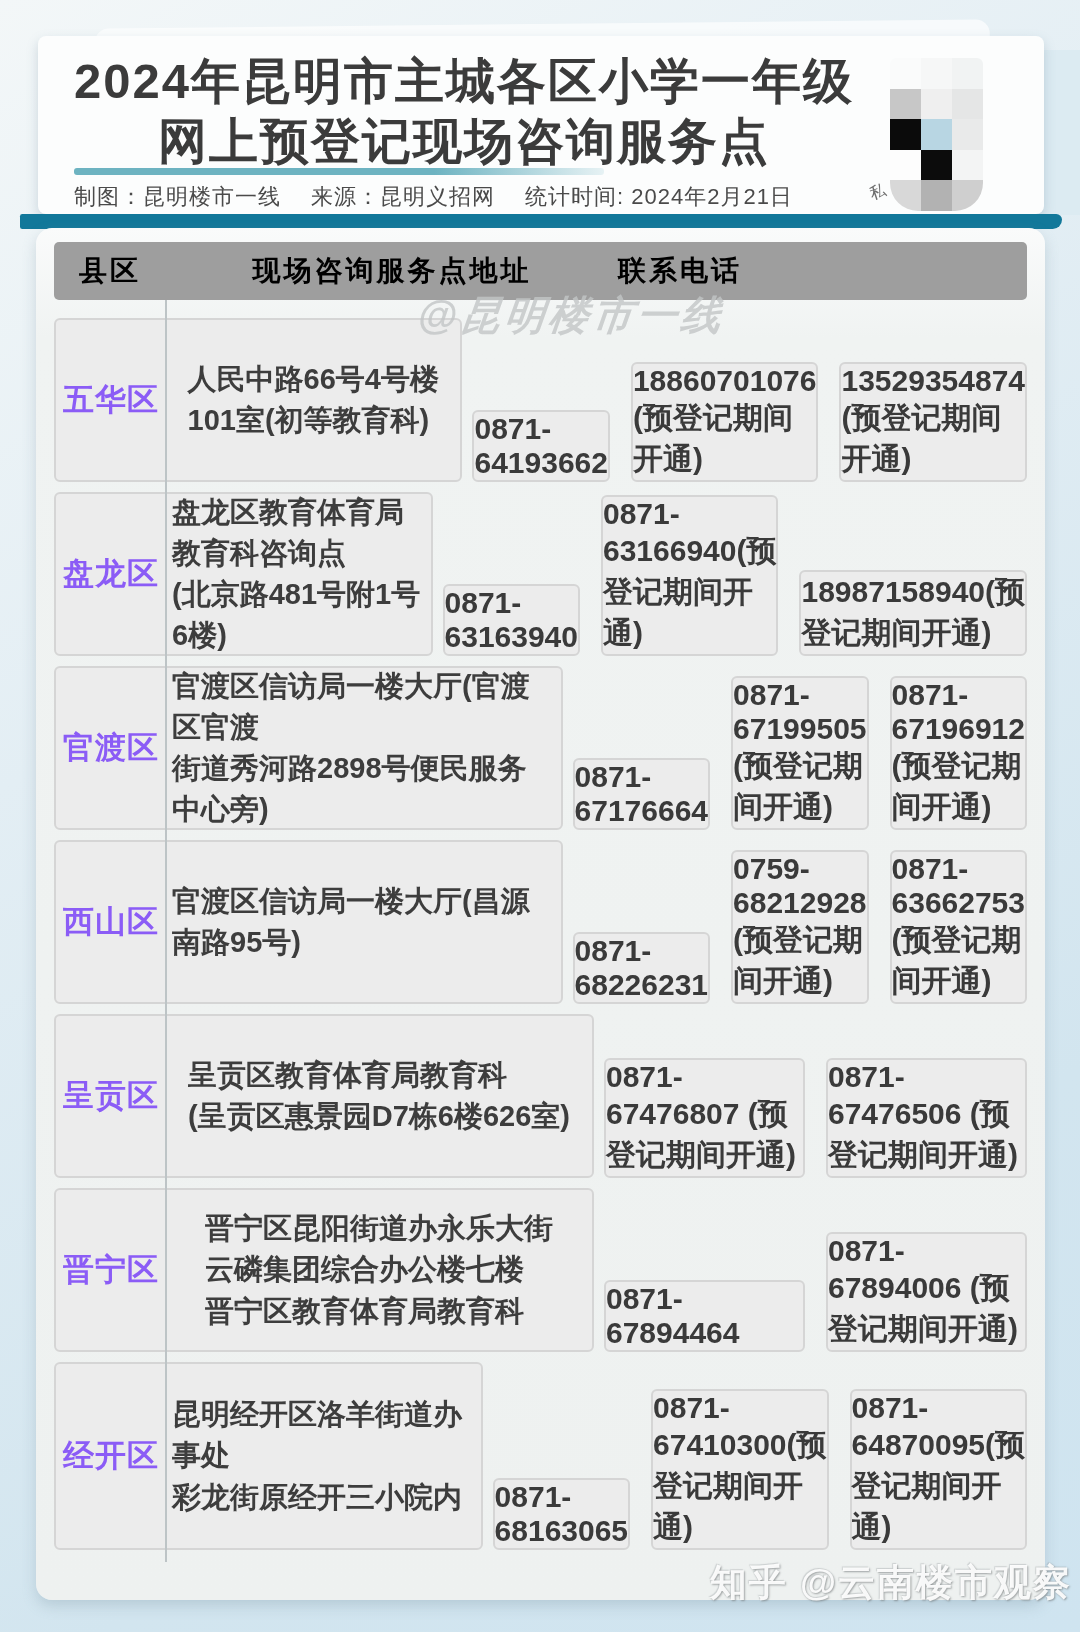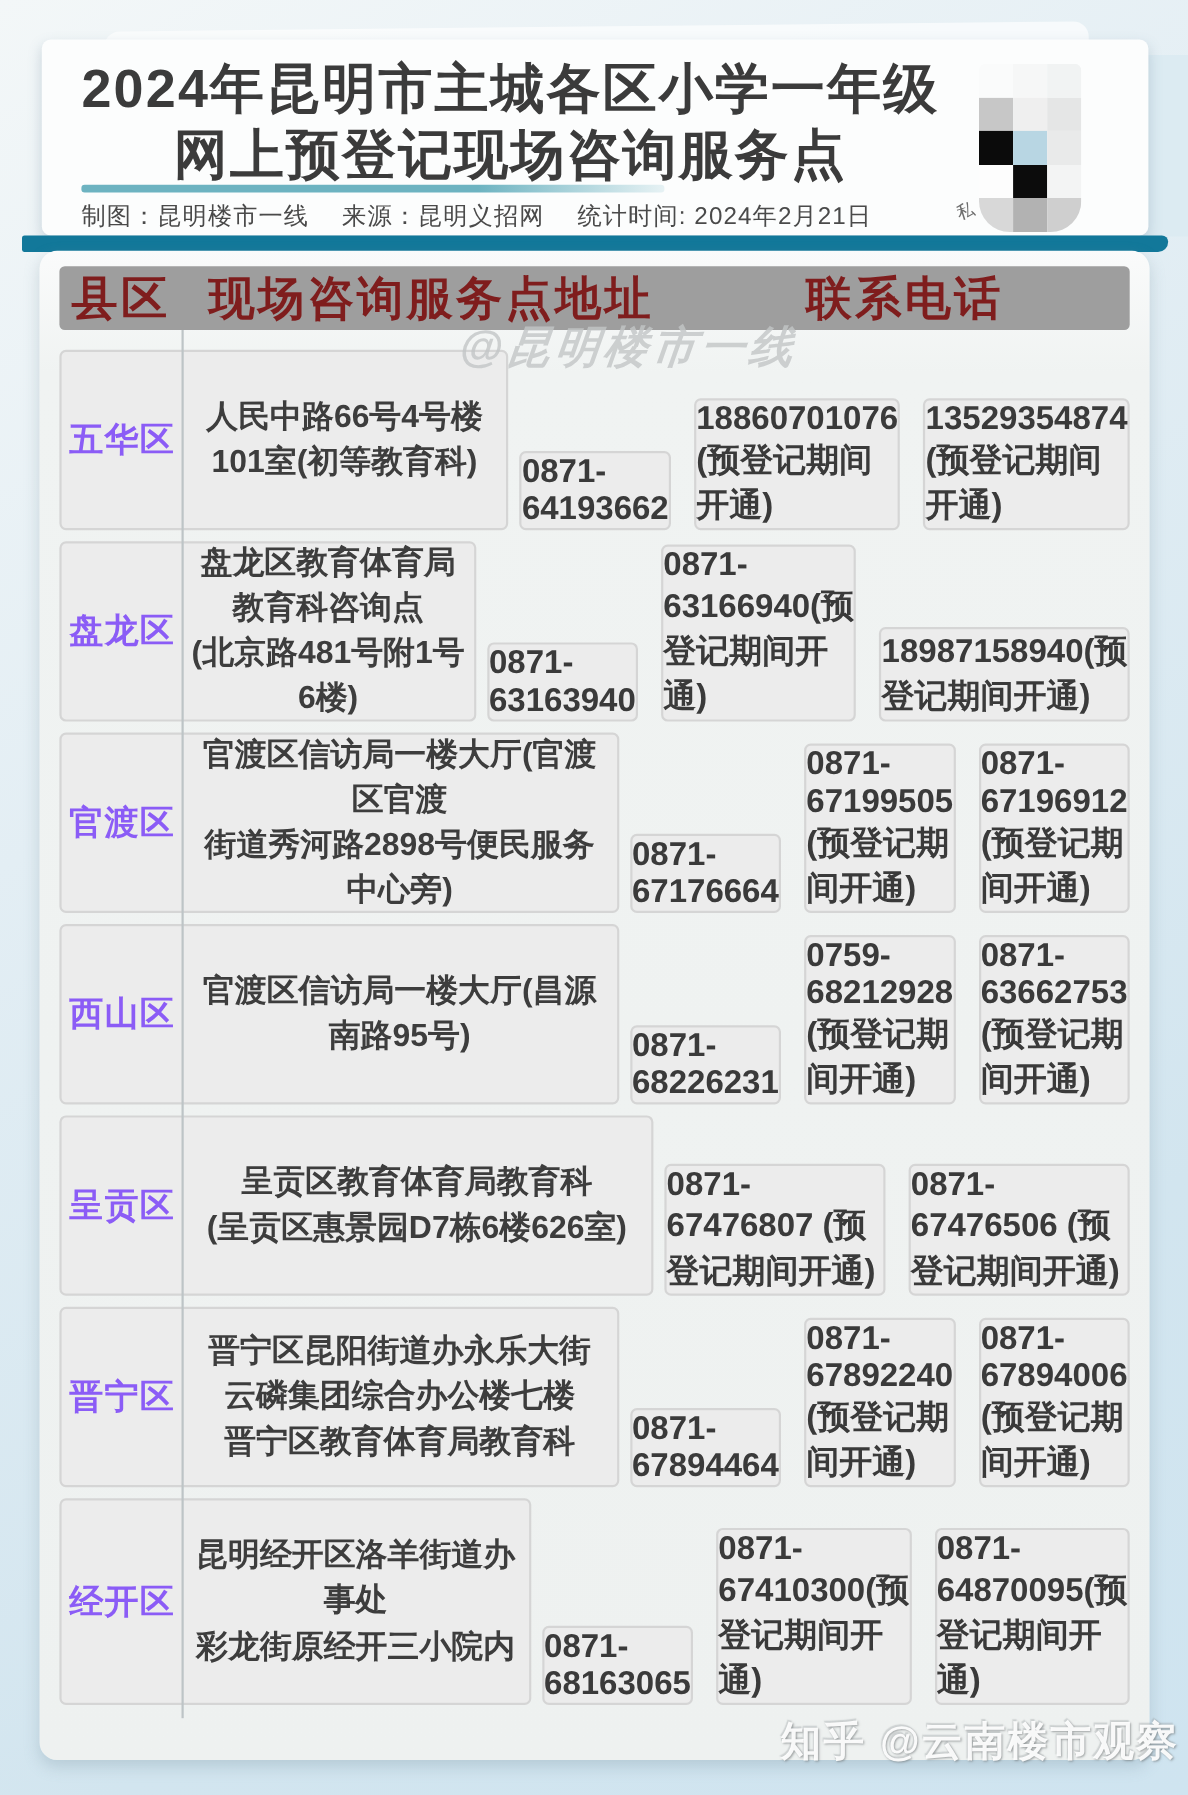--- a/index.html
+++ b/index.html
@@ -57,44 +57,44 @@
 
   
   .content-card {
     position:absolute; left:36px; top:228px; width:1009px; height:1372px;
     background:linear-gradient(180deg,#fafbfb 0%,#f0f3f2 8%,#eef1f0 100%);
     border-radius:16px; box-shadow:0 6px 14px rgba(120,145,160,.30);
   }
   .table-header {
     position:absolute; left:18px; top:14px; width:973px; height:58px;
     background:#9e9e9e; border-radius:5px; display:flex; align-items:center;
-    color:#7f1d1d; font-size:42px; font-weight:bold; letter-spacing:3px;
+    color:#000000; font-size:28px; font-weight:bold; letter-spacing:3px;
   }
   .th-district { width:112px; text-align:center; }
   .th-address  { width:452px; text-align:center; }
-  .th-phone    { flex:1;       text-align:center; }
+  .th-phone    { flex:1;       }
 
   .rows {
     position:absolute; left:18px; top:90px; width:973px;
     display:flex; flex-direction:column; gap:10px;
   }
   .row { display:flex; gap:10px; height:164px; }
   .row:last-child { height:188px; }
   .left-box {
     width:540px; display:flex; background:#ececec;
     border:2px solid #d5d5d5; border-radius:6px;
   }
   .district-cell {
     width:110px; display:flex; align-items:center; justify-content:center;
     font-size:31px; font-weight:600; color:#8b5cf6; letter-spacing:1px;
   }
   .address-cell {
     flex:1; display:flex; align-items:center; justify-content:center;
     font-size:29px; font-weight:600; color:#3d3d3d; line-height:1.42;
-    white-space:pre-line; text-align:center; padding:0 6px;
+    white-space:pre-line; padding:0 6px;
   }
   .phones { flex:1; display:flex; flex-direction:row; gap:21px;align-items:flex-end; }
   .phone-box {
     flex:1; display:flex; align-items:center; justify-content:center;
     background:#ececec; border:2px solid #d5d5d5; border-radius:6px;
     font-size:30px; font-weight:600; color:#3a3a3a;
   }
   .column-divider {
     position:absolute; left:129px; top:72px; width:2px; height:1262px;
     background:#bdc4c6; z-index:4;
@@ -226,21 +226,20 @@
 
     <div class="row">
       <div class="left-box">
         <div class="district-cell">晋宁区</div>
         <div class="address-cell">晋宁区昆阳街道办永乐大街
 云磷集团综合办公楼七楼
 晋宁区教育体育局教育科</div>
       </div>
       <div class="phones">
         <div class="phone-box">0871-67894464</div>
-        <div class="phone-box">0871-67892240 (预登记期间开通)</div>
         <div class="phone-box">0871-67894006 (预登记期间开通)</div>
       </div>
     </div>
 
     <div class="row">
       <div class="left-box">
         <div class="district-cell">经开区</div>
         <div class="address-cell">昆明经开区洛羊街道办事处
 彩龙街原经开三小院内</div>
       </div>

